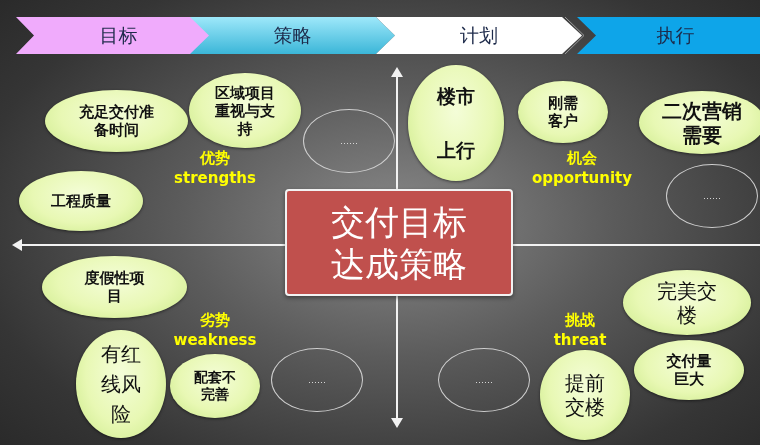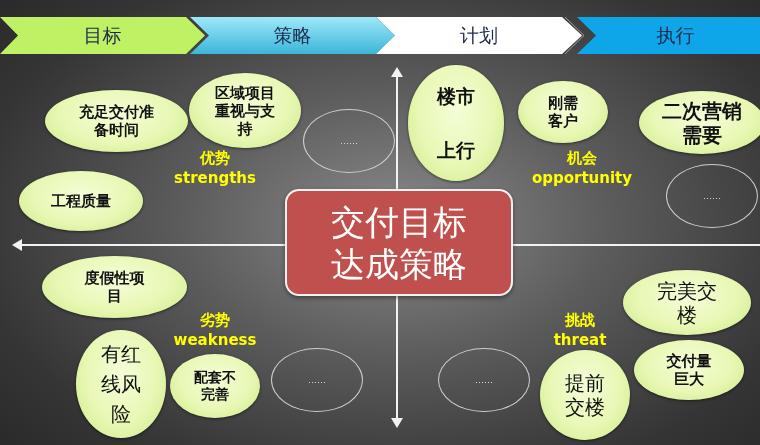--- a/index.html
+++ b/index.html
@@ -9,21 +9,21 @@
     font-family: "DejaVu Sans", sans-serif;
   }
   .nav { position: absolute; left: 0; top: 17px; width: 760px; height: 37px; }
   .step {
     position: absolute; top: 0; height: 37px;
     display: flex; align-items: center; justify-content: center;
     font-family: "DejaVu Sans", sans-serif; font-size: 19px; color: #1d2a4a;
     box-sizing: border-box;
   }
   .step span { position: relative; z-index: 2; }
-  .step.s1 { left: 0; width: 205px; background: #bef264;
+  .step.s1 { left: 16px; width: 205px; background: #f0abfc;
     clip-path: polygon(0 0, 186px 0, 205px 50%, 186px 100%, 0 100%, 18px 50%); justify-content: center; }
   .step.s2 { left: 190px; width: 205px; background: linear-gradient(#9ee8fa, #3bb6d8);
     clip-path: polygon(0 0, 186px 0, 205px 50%, 186px 100%, 0 100%, 19px 50%); text-align: right; }
   .step.s3 { left: 376px; width: 206px; background: #ffffff;
     clip-path: polygon(0 0, 186px 0, 206px 50%, 186px 100%, 0 100%, 19px 50%); }
   .step.s4 { left: 577px; width: 197px; background: #0ea5e9;
     clip-path: polygon(0 0, 197px 0, 190px 50%, 197px 100%, 0 100%, 19px 50%); }
   .step.s3::after { content: ""; }
   .divider-chev { position: absolute; top: 17px; left: 564px; width: 22px; height: 37px; z-index: 3; }
 
@@ -31,21 +31,21 @@
   .axis-h-arrow { position: absolute; left: 12px; top: 239px; width: 0; height: 0;
     border-top: 6px solid transparent; border-bottom: 6px solid transparent; border-right: 10px solid #f2f2f2; }
   .axis-v { position: absolute; left: 396px; top: 76px; width: 2px; height: 346px; background: #f2f2f2; }
   .axis-v-up { position: absolute; left: 391px; top: 67px; width: 0; height: 0;
     border-left: 6px solid transparent; border-right: 6px solid transparent; border-bottom: 10px solid #f2f2f2; }
   .axis-v-down { position: absolute; left: 391px; top: 418px; width: 0; height: 0;
     border-left: 6px solid transparent; border-right: 6px solid transparent; border-top: 10px solid #f2f2f2; }
 
   .center {
     position: absolute; left: 285px; top: 189px; width: 224px; height: 103px;
-    background: #c0504d; border: 2px solid #f2f2f2; border-radius: 14px;
+    background: #c0504d; border: 2px solid #f2f2f2; border-radius: 4px;
     display: flex; flex-direction: column; align-items: center; justify-content: center;
     color: #ffffff; font-size: 34px; line-height: 42px; box-shadow: 0 2px 4px rgba(0,0,0,0.4);
   }
 
   .bubble {
     position: absolute; border-radius: 50%;
     background: radial-gradient(ellipse at 50% 40%, #f4fdd8 0%, #e8f8b4 55%, #c9e986 100%);
     box-shadow: 0 1px 3px rgba(0,0,0,0.5);
     display: flex; flex-direction: column; align-items: center; justify-content: center;
     font-family: "DejaVu Serif", serif; font-weight: bold; color: #111;

